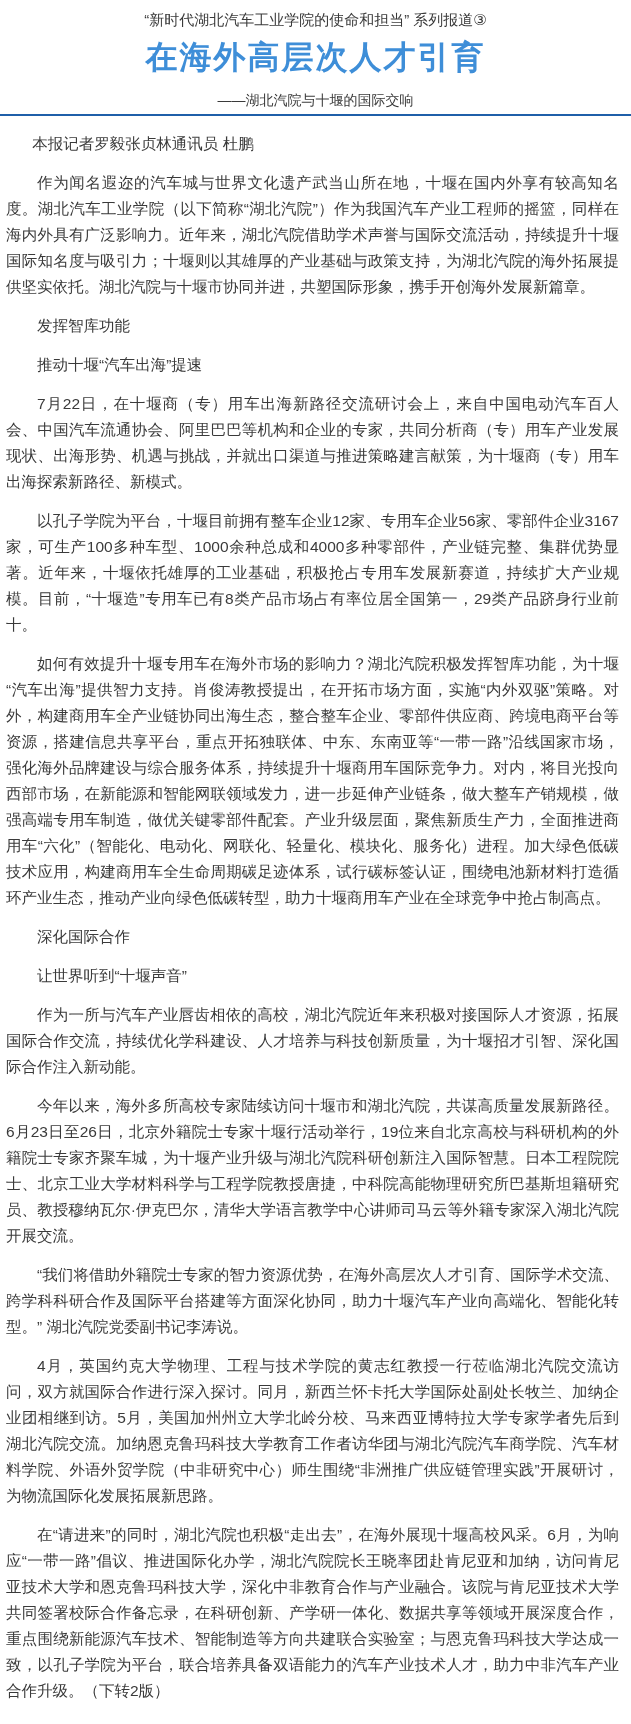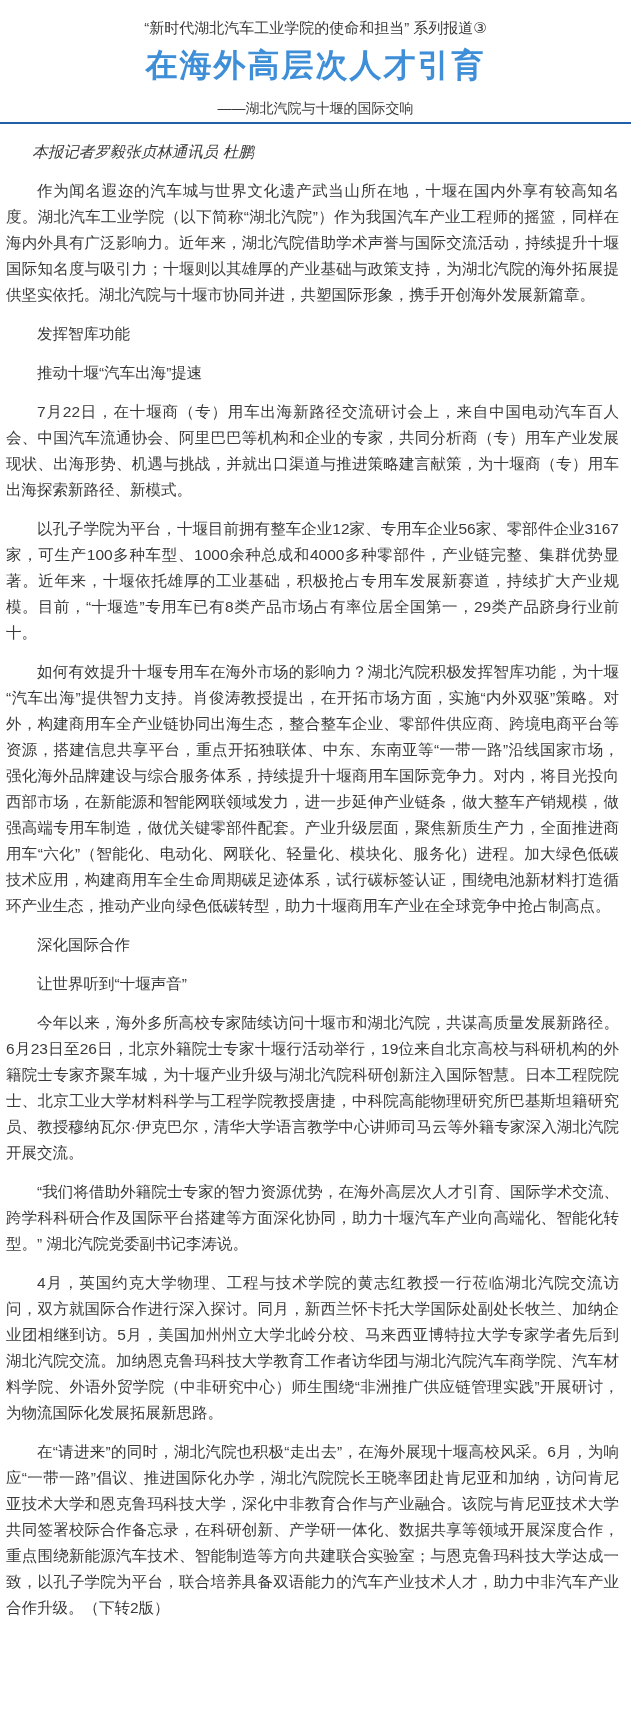--- a/index.html
+++ b/index.html
@@ -9,21 +9,21 @@
     font-family: "Liberation Sans", "DejaVu Sans", sans-serif;
   }
   .page {
     width: 631px;
     min-height: 1724px;
     margin: 0 auto;
     box-sizing: border-box;
     background: #ffffff;
   }
   .article-header {
-    padding-top: 18px;
+    padding-top: 10px;
   }
   .series-label {
     text-align: center;
     font-size: 15px;
     line-height: 20px;
     color: #3a3a3a;
     margin: 0;
   }
   .article-title {
     text-align: center;
@@ -58,21 +58,20 @@
     text-indent: 2em;
     text-align: justify;
     text-justify: inter-ideograph;
   }
   .article-body p.heading,
   .article-body p.subheading {
     text-align: left;
   }
   .article-body p.byline {
     text-indent: 1.7em;
-    font-style: italic;
   }
 </style>
 </head>
 <body>
 
 <div class="page">
   <header class="article-header">
     <p class="series-label">“新时代湖北汽车工业学院的使命和担当” 系列报道③</p>
     <h1 class="article-title">在海外高层次人才引育</h1>
     <p class="article-subtitle">——湖北汽院与十堰的国际交响</p>
@@ -83,18 +82,19 @@
   <main class="article-body" id="article-body">
       <p class="block byline">本报记者罗毅张贞林通讯员 杜鹏</p>
       <p class="block para">作为闻名遐迩的汽车城与世界文化遗产武当山所在地，十堰在国内外享有较高知名度。湖北汽车工业学院（以下简称“湖北汽院”）作为我国汽车产业工程师的摇篮，同样在海内外具有广泛影响力。近年来，湖北汽院借助学术声誉与国际交流活动，持续提升十堰国际知名度与吸引力；十堰则以其雄厚的产业基础与政策支持，为湖北汽院的海外拓展提供坚实依托。湖北汽院与十堰市协同并进，共塑国际形象，携手开创海外发展新篇章。</p>
       <p class="block heading">发挥智库功能</p>
       <p class="block subheading">推动十堰“汽车出海”提速</p>
       <p class="block para">7月22日，在十堰商（专）用车出海新路径交流研讨会上，来自中国电动汽车百人会、中国汽车流通协会、阿里巴巴等机构和企业的专家，共同分析商（专）用车产业发展现状、出海形势、机遇与挑战，并就出口渠道与推进策略建言献策，为十堰商（专）用车出海探索新路径、新模式。</p>
       <p class="block para">以孔子学院为平台，十堰目前拥有整车企业12家、专用车企业56家、零部件企业3167家，可生产100多种车型、1000余种总成和4000多种零部件，产业链完整、集群优势显著。近年来，十堰依托雄厚的工业基础，积极抢占专用车发展新赛道，持续扩大产业规模。目前，“十堰造”专用车已有8类产品市场占有率位居全国第一，29类产品跻身行业前十。</p>
       <p class="block para">如何有效提升十堰专用车在海外市场的影响力？湖北汽院积极发挥智库功能，为十堰“汽车出海”提供智力支持。肖俊涛教授提出，在开拓市场方面，实施“内外双驱”策略。对外，构建商用车全产业链协同出海生态，整合整车企业、零部件供应商、跨境电商平台等资源，搭建信息共享平台，重点开拓独联体、中东、东南亚等“一带一路”沿线国家市场，强化海外品牌建设与综合服务体系，持续提升十堰商用车国际竞争力。对内，将目光投向西部市场，在新能源和智能网联领域发力，进一步延伸产业链条，做大整车产销规模，做强高端专用车制造，做优关键零部件配套。产业升级层面，聚焦新质生产力，全面推进商用车“六化”（智能化、电动化、网联化、轻量化、模块化、服务化）进程。加大绿色低碳技术应用，构建商用车全生命周期碳足迹体系，试行碳标签认证，围绕电池新材料打造循环产业生态，推动产业向绿色低碳转型，助力十堰商用车产业在全球竞争中抢占制高点。</p>
       <p class="block heading">深化国际合作</p>
       <p class="block subheading">让世界听到“十堰声音”</p>
+      <p class="block para">作为一所与汽车产业唇齿相依的高校，湖北汽院近年来积极对接国际人才资源，拓展国际合作交流，持续优化学科建设、人才培养与科技创新质量，为十堰招才引智、深化国际合作注入新动能。</p>
       <p class="block para">今年以来，海外多所高校专家陆续访问十堰市和湖北汽院，共谋高质量发展新路径。6月23日至26日，北京外籍院士专家十堰行活动举行，19位来自北京高校与科研机构的外籍院士专家齐聚车城，为十堰产业升级与湖北汽院科研创新注入国际智慧。日本工程院院士、北京工业大学材料科学与工程学院教授唐捷，中科院高能物理研究所巴基斯坦籍研究员、教授穆纳瓦尔·伊克巴尔，清华大学语言教学中心讲师司马云等外籍专家深入湖北汽院开展交流。</p>
       <p class="block para">“我们将借助外籍院士专家的智力资源优势，在海外高层次人才引育、国际学术交流、跨学科科研合作及国际平台搭建等方面深化协同，助力十堰汽车产业向高端化、智能化转型。” 湖北汽院党委副书记李涛说。</p>
       <p class="block para">4月，英国约克大学物理、工程与技术学院的黄志红教授一行莅临湖北汽院交流访问，双方就国际合作进行深入探讨。同月，新西兰怀卡托大学国际处副处长牧兰、加纳企业团相继到访。5月，美国加州州立大学北岭分校、马来西亚博特拉大学专家学者先后到湖北汽院交流。加纳恩克鲁玛科技大学教育工作者访华团与湖北汽院汽车商学院、汽车材料学院、外语外贸学院（中非研究中心）师生围绕“非洲推广供应链管理实践”开展研讨，为物流国际化发展拓展新思路。</p>
       <p class="block para">在“请进来”的同时，湖北汽院也积极“走出去”，在海外展现十堰高校风采。6月，为响应“一带一路”倡议、推进国际化办学，湖北汽院院长王晓率团赴肯尼亚和加纳，访问肯尼亚技术大学和恩克鲁玛科技大学，深化中非教育合作与产业融合。该院与肯尼亚技术大学共同签署校际合作备忘录，在科研创新、产学研一体化、数据共享等领域开展深度合作，重点围绕新能源汽车技术、智能制造等方向共建联合实验室；与恩克鲁玛科技大学达成一致，以孔子学院为平台，联合培养具备双语能力的汽车产业技术人才，助力中非汽车产业合作升级。（下转2版）</p>
     </main>
 </div>
 
 </body></html>

